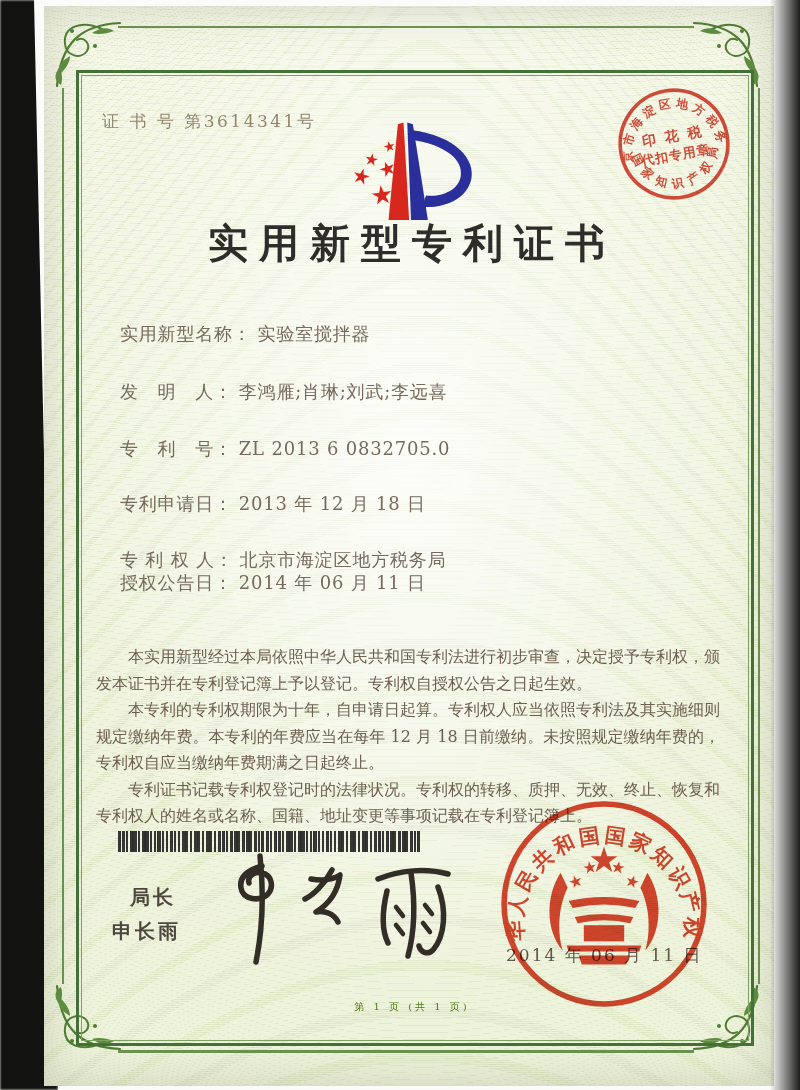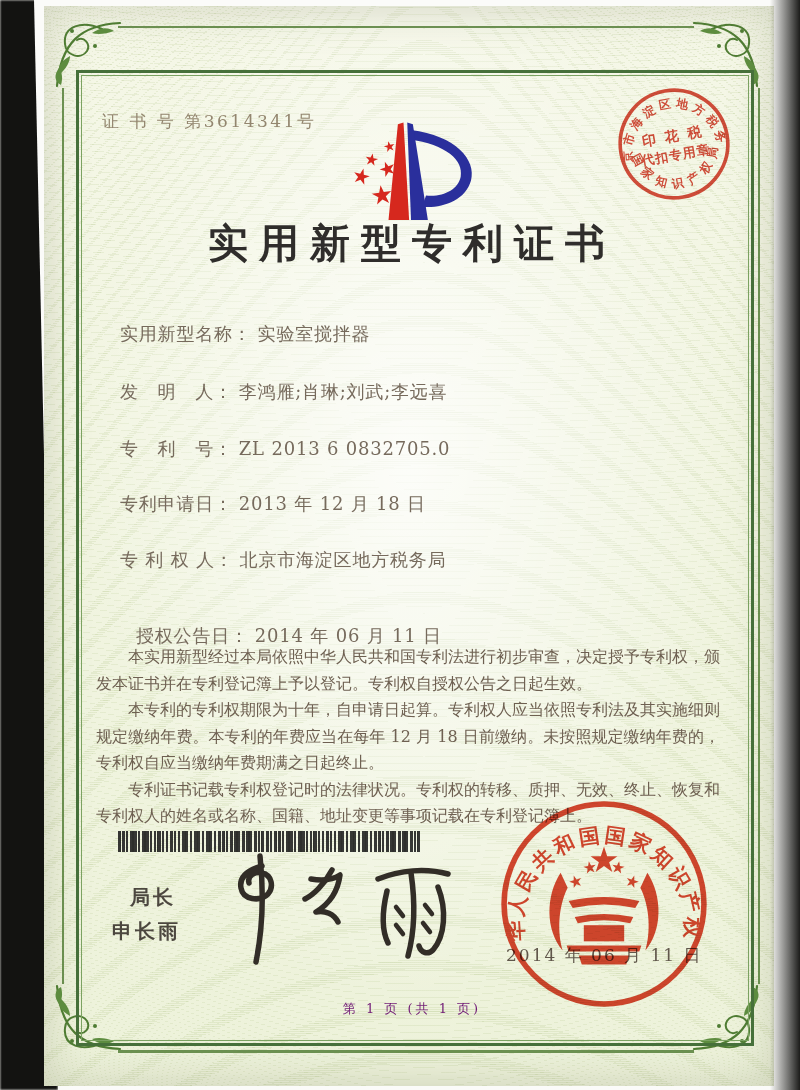--- a/index.html
+++ b/index.html
@@ -44,21 +44,21 @@
   .logo{left:336px;top:116px;width:150px;height:114px;}
 
   .tax-stamp{left:614px;top:84px;width:120px;height:120px;transform:rotate(-10deg);
     opacity:.92;mix-blend-mode:multiply;}
 
   .title{left:76px;top:216px;width:672px;text-align:center;font-size:40px;font-weight:600;
     color:#2f2d2b;letter-spacing:11px;}
 
   .field{left:120px;font-size:18px;color:#766a5c;letter-spacing:.8px;white-space:nowrap;}
   .field .val{margin-left:6px;}
-  .f0{top:322px;} .f1{top:380px;} .f2{top:437px;} .f3{top:492px;} .f4{top:548px;} .f5{top:624px;margin-left:16px;}
+  .f0{top:322px;} .f1{top:380px;} .f2{top:437px;} .f3{top:492px;} .f4{top:548px;} .f5{top:571px;}
 
   .body-text{left:96px;top:644px;width:624px;font-size:16px;line-height:26.5px;color:#6e6051;
     text-align:justify;}
   .body-text p{margin:0;text-indent:2em;}
 
   .barcode{left:118px;top:831px;width:302px;height:21px;opacity:.88;
     background-image:
       repeating-linear-gradient(90deg,#1d1d1d 0 2px,rgba(0,0,0,0) 2px 4px),
       repeating-linear-gradient(90deg,#1d1d1d 0 1px,rgba(0,0,0,0) 1px 6px),
       repeating-linear-gradient(90deg,#141414 0 3px,rgba(0,0,0,0) 3px 13px);}
@@ -66,21 +66,21 @@
   .signer{font-family:"DejaVu Sans","Liberation Sans",sans-serif;font-weight:bold;
     color:#4c473f;font-size:20px;letter-spacing:3px;}
   .signer-title{left:130px;top:884px;}
   .signer-name{left:112px;top:918px;}
   .signature{left:210px;top:850px;width:260px;height:120px;}
 
   .seal{left:496px;top:796px;width:216px;height:216px;mix-blend-mode:multiply;opacity:.93;}
   .issue-date{left:506px;top:944px;font-size:17px;color:#60574b;letter-spacing:2px;z-index:1;}
   .seal-wrap{z-index:2;}
 
-  .footer{left:76px;top:1000px;width:672px;text-align:center;font-size:13px;color:#701a75;
+  .footer{left:76px;top:1000px;width:672px;text-align:center;font-size:10px;color:#4d7c0f;
     letter-spacing:3px;}
 
   text{font-family:"DejaVu Serif","Liberation Serif",serif;}
 </style>
 </head>
 <body>
 
 <div class="abs scan-left"></div>
 
 <div class="abs paper"></div>

